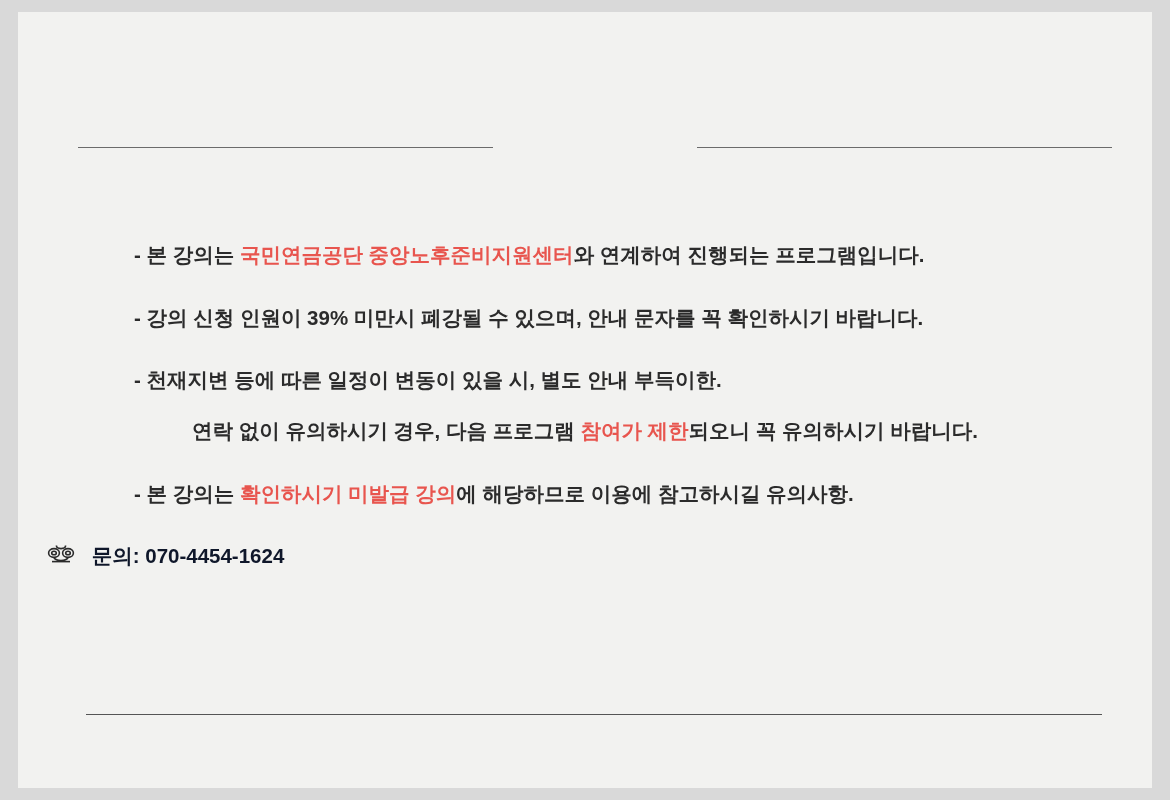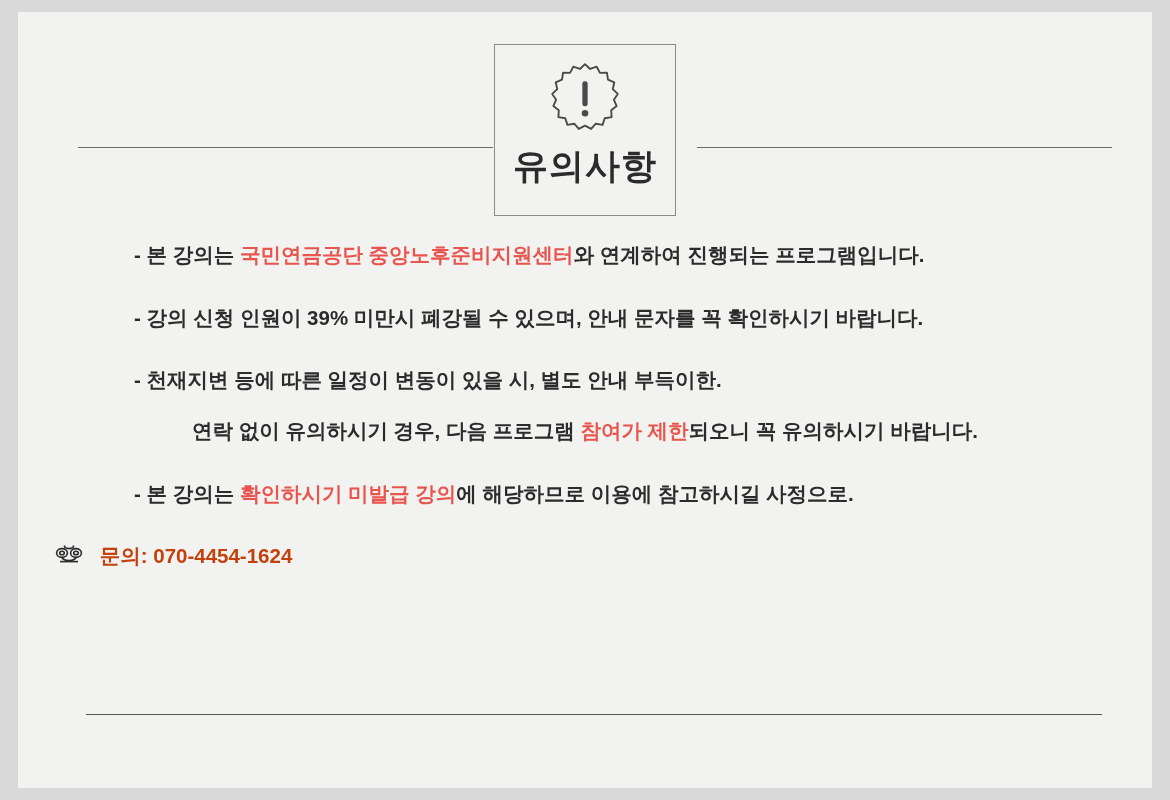--- a/index.html
+++ b/index.html
@@ -76,22 +76,22 @@
     margin-left: 48px;
   }
   .note.indent {
     padding-left: 58px;
     margin-top: -12px;
   }
   .hl { color: #e8554e; }
   .contact {
     font-size: 20.5px;
     font-weight: bold;
-    color: #c2410c;
-    padding-left: 36px;
+    color: #0f172a;
+    padding-left: 28px;
     margin-top: 6px;
   }
   .phone-icon {
     display: inline-block;
     vertical-align: -3px;
     margin-right: 10px;
   }
 
   .rule-bottom {
     position: absolute;
@@ -103,45 +103,28 @@
 </style>
 </head>
 <body>
 
 <div class="page">
 
   <div class="header">
     <div class="rule-left"></div>
     <div class="rule-right"></div>
 
-    <div class="badge">
-      <svg class="badge-seal" viewBox="0 0 100 100">
-        <g fill="none" stroke="#4a4a4a" stroke-width="2.4" stroke-linejoin="round">
-          <path d="M50 4 L56.5 10.2 L65 7.3 L69.2 15.2 L78.1 15 L79.5 23.8 L87.6 27.3
-                   L85.6 36 L92 42.2 L87 49.6 L90.6 57.8 L83.6 63.1 L84.1 72 L75.3 73.4
-                   L72.5 81.9 L63.8 80.4 L57.9 87.1 L50 82.9 L42.1 87.1 L36.2 80.4
-                   L27.5 81.9 L24.7 73.4 L15.9 72 L16.4 63.1 L9.4 57.8 L13 49.6
-                   L8 42.2 L14.4 36 L12.4 27.3 L20.5 23.8 L21.9 15 L30.8 15.2
-                   L35 7.3 L43.5 10.2 Z"></path>
-        </g>
-        <g fill="#4a4a4a">
-          <rect x="46.6" y="26" width="6.8" height="32" rx="3"></rect>
-          <circle cx="50" cy="67" r="4.2"></circle>
-        </g>
-      </svg>
-      <div class="badge-title">유의사항</div>
-    </div>
   </div>
 
   <div class="notes">
       <div class="note"><span>- 본 강의는 </span><span class="hl">국민연금공단 중앙노후준비지원센터</span><span>와 연계하여 진행되는 프로그램입니다.</span></div>
       <div class="note"><span>- 강의 신청 인원이 39% 미만시 폐강될 수 있으며, 안내 문자를 꼭 확인하시기 바랍니다.</span></div>
       <div class="note"><span>- 천재지변 등에 따른 일정이 변동이 있을 시, 별도 안내 부득이한.</span></div>
       <div class="note indent"><span>연락 없이 유의하시기 경우, 다음 프로그램 </span><span class="hl">참여가 제한</span><span>되오니 꼭 유의하시기 바랍니다.</span></div>
-      <div class="note"><span>- 본 강의는 </span><span class="hl">확인하시기 미발급 강의</span><span>에 해당하므로 이용에 참고하시길 사정으로.</span></div>
+      <div class="note"><span>- 본 강의는 </span><span class="hl">확인하시기 미발급 강의</span><span>에 해당하므로 이용에 참고하시길 유의사항.</span></div>
     </div>
 
   <div class="contact">
     <span class="phone-icon">
       <svg width="30" height="22" viewBox="0 0 30 22">
         <g fill="none" stroke="#2b2b2b" stroke-width="1.6">
           <ellipse cx="8" cy="9" rx="5.4" ry="4.4"></ellipse>
           <ellipse cx="22" cy="9" rx="5.4" ry="4.4"></ellipse>
           <ellipse cx="8" cy="9" rx="2.3" ry="1.8"></ellipse>
           <ellipse cx="22" cy="9" rx="2.3" ry="1.8"></ellipse>

